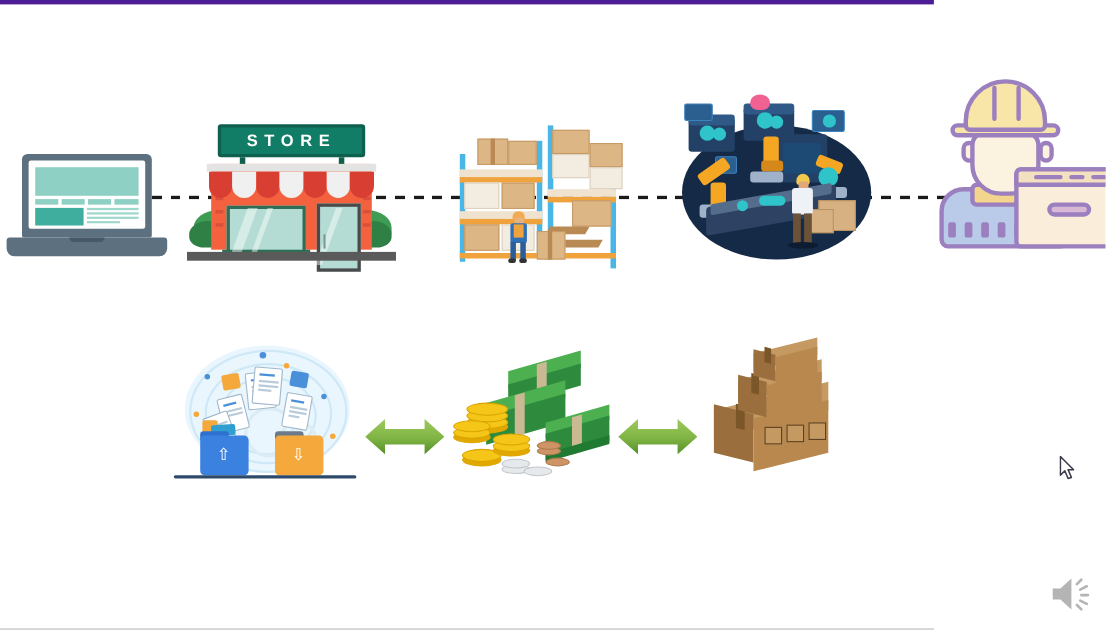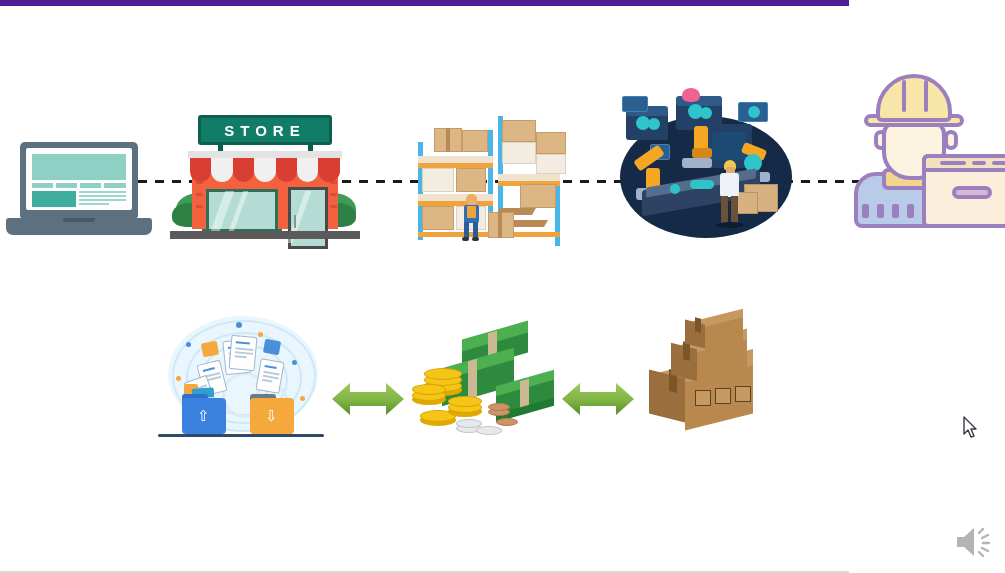--- a/index.html
+++ b/index.html
@@ -6,21 +6,21 @@
   body{
     width:1005px;height:573px;
     background:#ffffff;
     font-family:"Liberation Sans",sans-serif;
     overflow:hidden;
     position:relative;
   }
   .slide-frame{
     position:absolute;left:0;top:0;width:849px;height:573px;
     background:#ffffff;
-    border-top:6px solid #4c1d95;
+    border-top:4px solid #4c1d95;
     border-bottom:2px solid #d6d6d6;
     box-sizing:border-box;
   }
   .stage{position:absolute;left:0;top:0;width:1005px;height:573px;}
 
   
   .dashed-line{
     position:absolute;left:138px;top:174px;width:790px;height:3px;
     background-image:repeating-linear-gradient(to right,#1a1a1a 0px,#1a1a1a 9px,rgba(0,0,0,0) 9px,rgba(0,0,0,0) 17px);
   }

